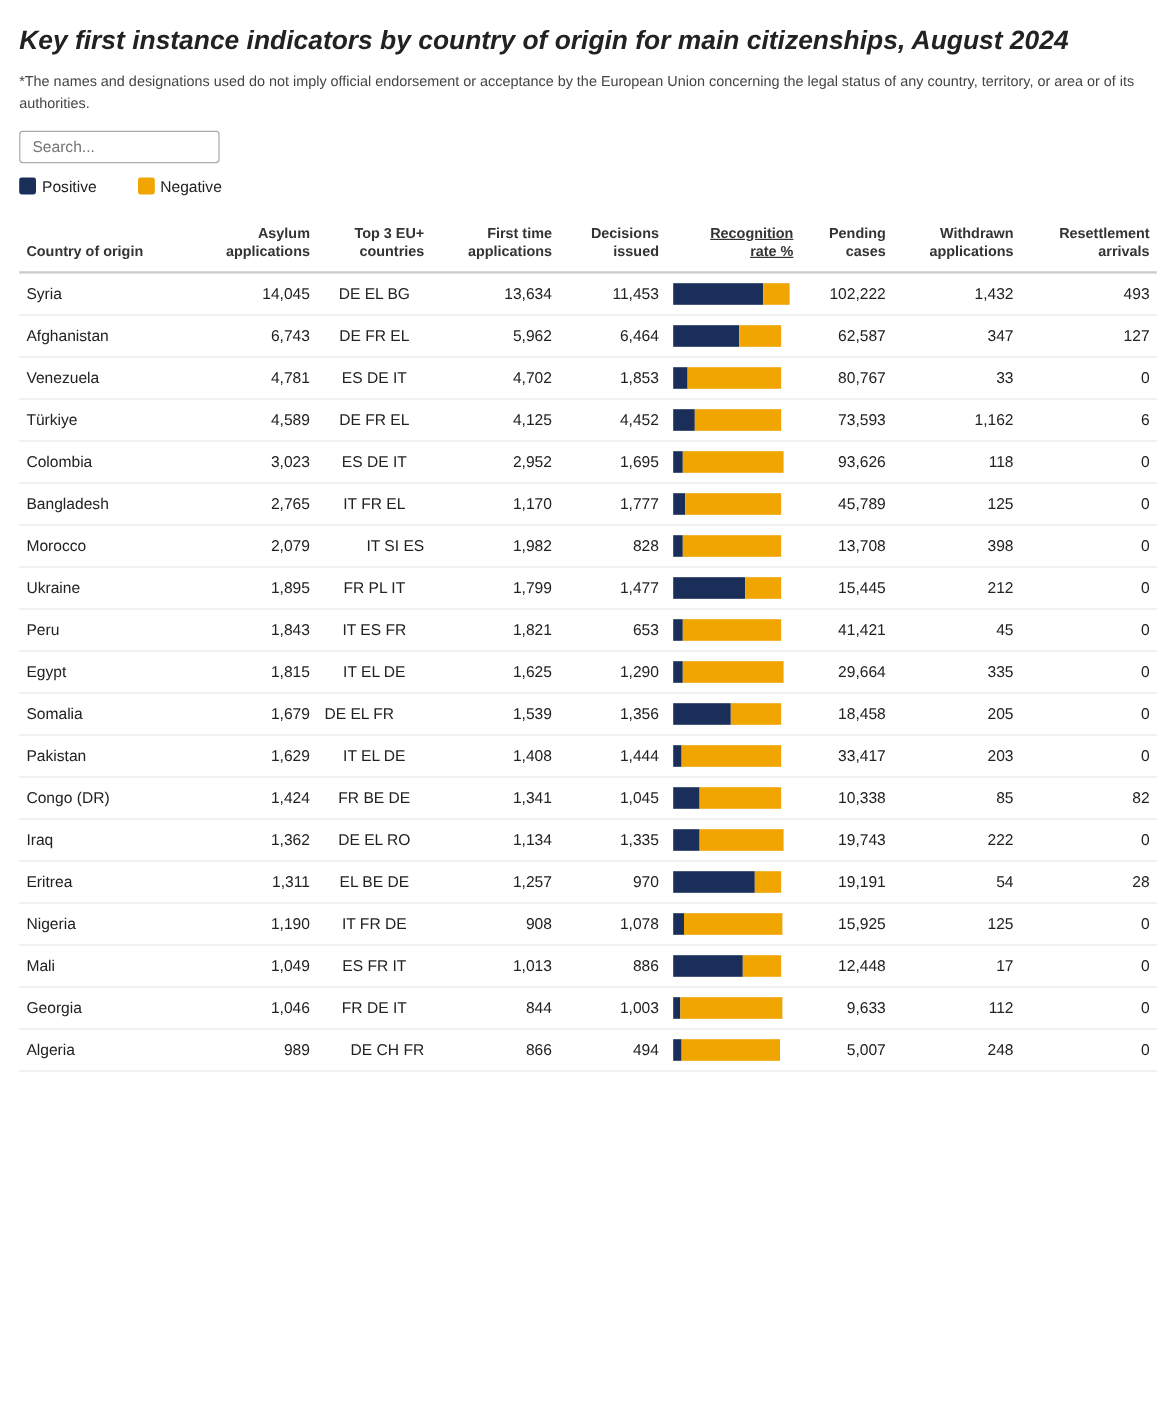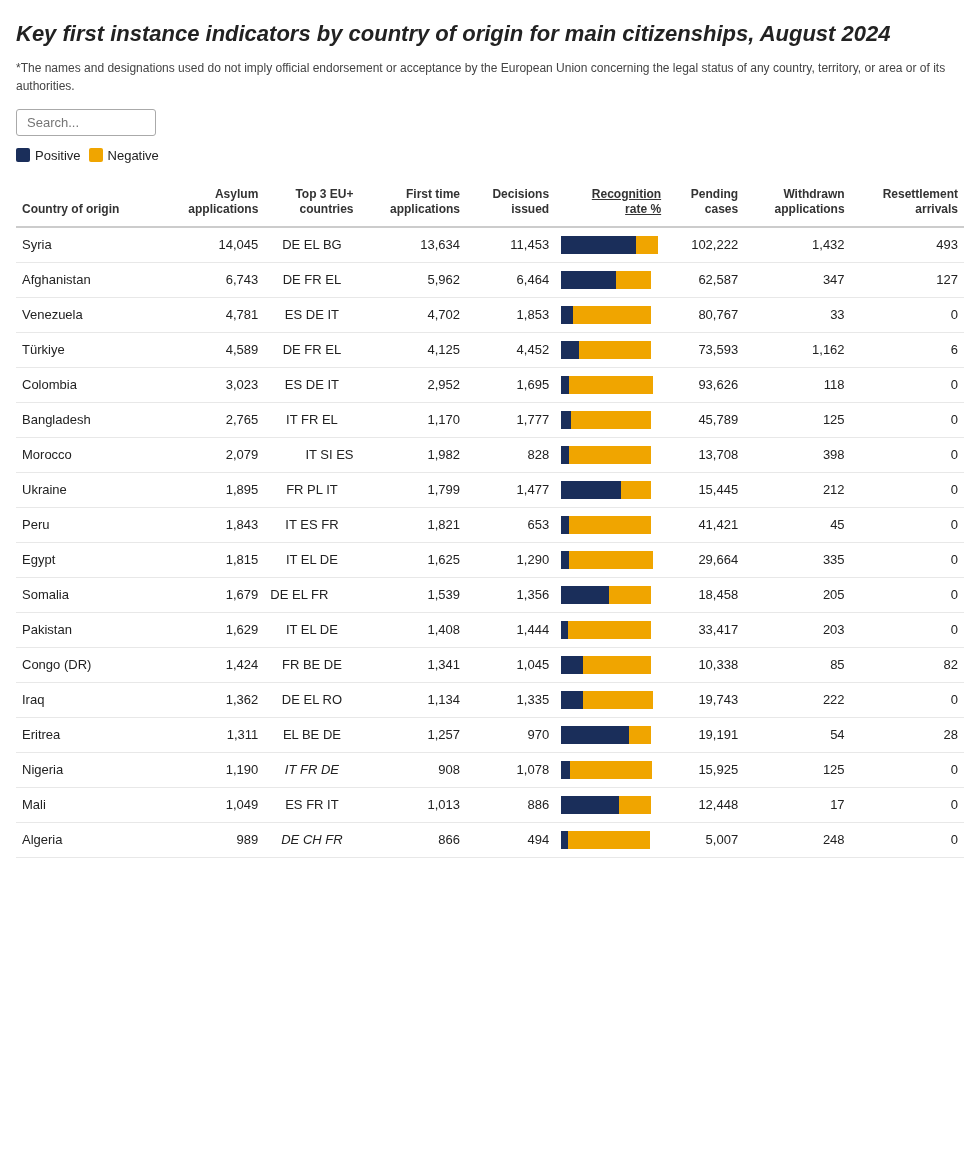--- a/index.html
+++ b/index.html
@@ -24,27 +24,27 @@
       font-size: 12px;
       color: #444;
       margin-bottom: 14px;
       line-height: 1.5;
     }
     .search-box {
       border: 1px solid #aaa;
       border-radius: 3px;
       padding: 5px 10px;
       font-size: 13px;
-      width: 140px;
+      width: 167px;
       margin-bottom: 12px;
     }
     .legend {
       display: flex;
       align-items: center;
-      gap: 8px;
+      gap: 34px;
       margin-bottom: 16px;
       font-size: 13px;
     }
     .legend-item {
       display: flex;
       align-items: center;
       gap: 5px;
     }
     .legend-dot {
       width: 14px;
@@ -379,21 +379,21 @@
           <span class="bar-negative" style="width:22px;"></span>
         </div>
       </td>
       <td>19,191</td>
       <td>54</td>
       <td>28</td>
     </tr>
         <tr>
       <td>Nigeria</td>
       <td>1,190</td>
-      <td style="text-align:center;font-style:italic;">IT FR DE</td>
+      <td style="text-align:center;">IT FR DE</td>
       <td>908</td>
       <td>1,078</td>
       <td class="bar-cell">
         <div class="bar-container">
           <span class="bar-positive" style="width:9px;"></span>
           <span class="bar-negative" style="width:82px;"></span>
         </div>
       </td>
       <td>15,925</td>
       <td>125</td>
@@ -409,23 +409,39 @@
         <div class="bar-container">
           <span class="bar-positive" style="width:58px;"></span>
           <span class="bar-negative" style="width:32px;"></span>
         </div>
       </td>
       <td>12,448</td>
       <td>17</td>
       <td>0</td>
     </tr>
         <tr>
+      <td>Georgia</td>
+      <td>1,046</td>
+      <td style="text-align:center;">FR DE IT</td>
+      <td>844</td>
+      <td>1,003</td>
+      <td class="bar-cell">
+        <div class="bar-container">
+          <span class="bar-positive" style="width:6px;"></span>
+          <span class="bar-negative" style="width:85px;"></span>
+        </div>
+      </td>
+      <td>9,633</td>
+      <td>112</td>
+      <td>0</td>
+    </tr>
+        <tr>
       <td>Algeria</td>
       <td>989</td>
-      <td style="text-align:center;font-style:italic;">DE CH FR</td>
+      <td style="text-align:right;">DE CH FR</td>
       <td>866</td>
       <td>494</td>
       <td class="bar-cell">
         <div class="bar-container">
           <span class="bar-positive" style="width:7px;"></span>
           <span class="bar-negative" style="width:82px;"></span>
         </div>
       </td>
       <td>5,007</td>
       <td>248</td>

